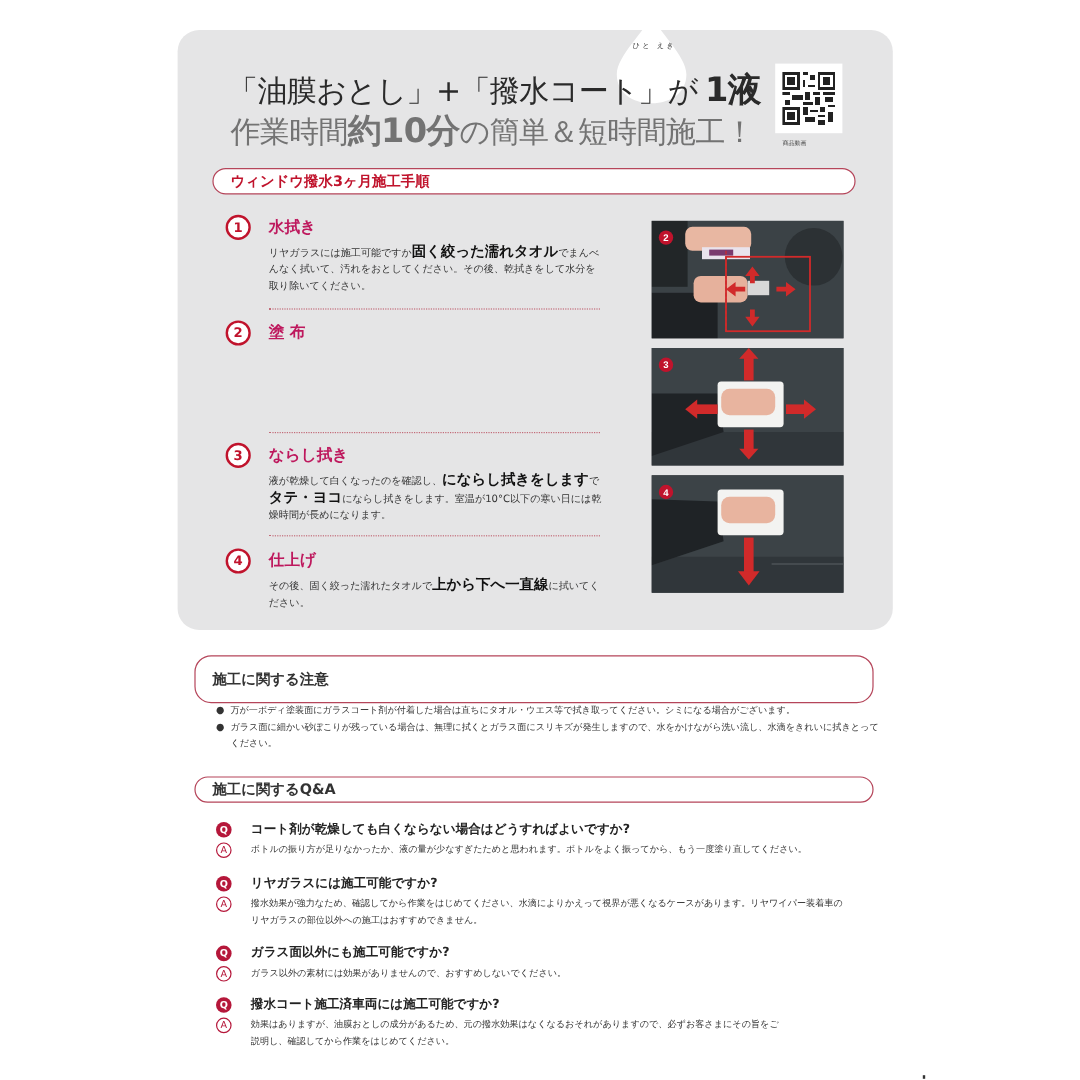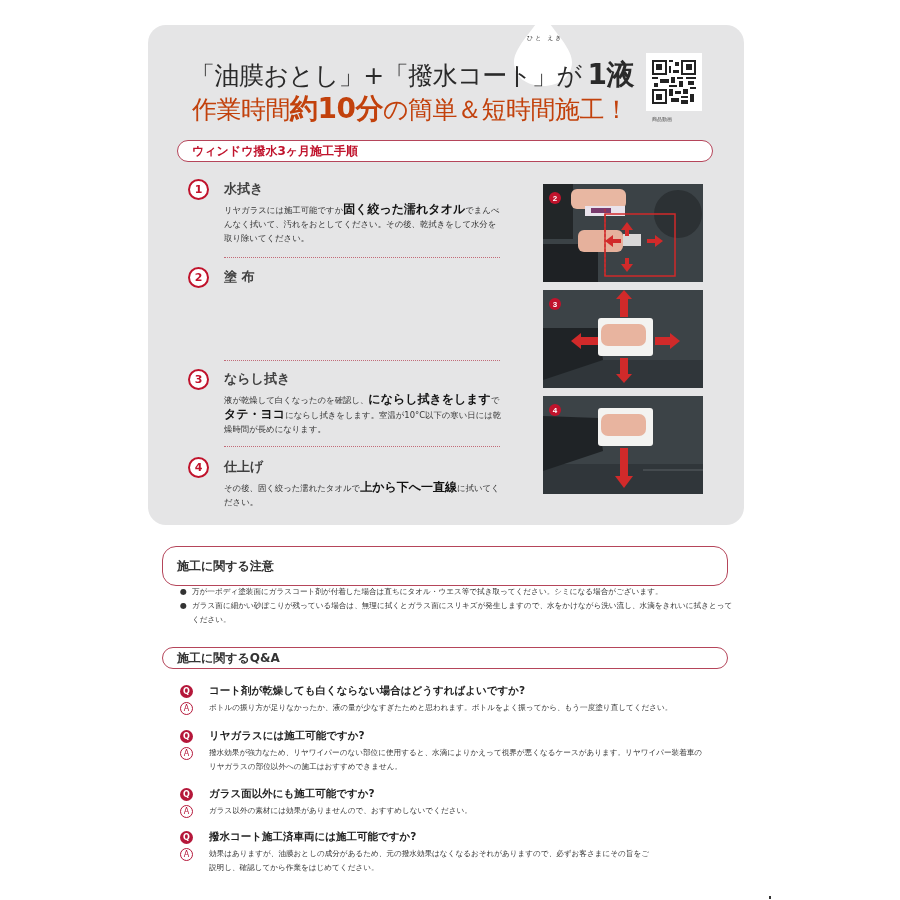--- a/index.html
+++ b/index.html
@@ -15,42 +15,42 @@
   }
   .drop svg { width: 70px; height: 78px; display: block; }
   .ruby {
     position: absolute; left: 527px; top: 34px; font-size: 6px; color: #333; letter-spacing: 2px;
   }
   .hero1 {
     position: absolute; left: 190px; top: 56px; font-size: 25px; color: #2a2a2a; white-space: nowrap; letter-spacing: -0.5px;
   }
   .hero1 .big { font-size: 28px; font-weight: bold; display: inline-block; margin: 0 12px 0 6px; }
   .hero2 {
-    position: absolute; left: 192px; top: 90px; font-size: 25px; color: #c2410c; white-space: nowrap; letter-spacing: -0.5px;
+    position: absolute; left: 192px; top: 90px; font-size: 25px; color: #737373; white-space: nowrap; letter-spacing: -0.5px;
   }
   .hero2 b { font-size: 28px; font-weight: bold; }
   .qr {
     position: absolute; left: 646px; top: 53px; width: 56px; height: 58px; background: #fff; padding: 6px;
   }
   .qr-caption { position: absolute; left: 652px; top: 116px; font-size: 5px; color: #444; }
 
   .section-pill {
     position: absolute; border: 1.5px solid #b5455a; border-radius: 14px; background: transparent;
     font-size: 12px; font-weight: bold; padding-left: 14px; display: flex; align-items: center;
   }
   .pill-top { left: 177px; top: 140px; width: 536px; height: 22px; color: #c0132c; background: #fff; }
   .pill-note { left: 162px; top: 546px; width: 566px; height: 40px; color: #333; font-weight: bold; }
   .pill-qa { left: 162px; top: 647px; width: 566px; height: 22px; color: #333; font-weight: bold; }
 
   .step { position: absolute; left: 188px; width: 312px; }
   .step-num {
     position: absolute; left: 0; top: 0; width: 21px; height: 21px; border: 2px solid #c0132c; border-radius: 50%;
     background: #fff; font-size: 11px; font-weight: bold; color: #c0132c; display: flex; align-items: center; justify-content: center;
   }
-  .step-title { position: absolute; left: 36px; top: 1px; font-size: 13px; font-weight: bold; color: #404040; }
+  .step-title { position: absolute; left: 36px; top: 1px; font-size: 13px; font-weight: bold; color: #be185d; }
   .step-body { position: absolute; left: 36px; top: 23px; width: 280px; font-size: 8.4px; line-height: 14px; color: #333; }
   .step-body b { font-size: 12px; color: #111; }
   .dots { position: absolute; left: 36px; width: 276px; border-top: 1.5px dotted #c26b78; }
 
   .photo { position: absolute; left: 543px; width: 160px; background: #2e3438; overflow: hidden; }
   .photo svg { display: block; width: 160px; height: 100%; }
 
   .notes { position: absolute; left: 180px; top: 585px; width: 560px; font-size: 7.6px; line-height: 14px; color: #333; }
   .note-item { display: flex; }
   .note-item .bullet { width: 12px; flex-shrink: 0; font-size: 8px; }
@@ -241,21 +241,21 @@
     </div>
 </div>
 
 <div class="qa" style="top:727px;">
   <div class="q-row">
       <span class="q-icon">Q</span>
       <span class="q-text">リヤガラスには施工可能ですか?</span>
     </div>
   <div class="a-row">
       <span class="a-icon">A</span>
-      <span class="a-text" style="width:500px;">撥水効果が強力なため、リヤワイパーのない部位に使用すると、水滴によりかえって視界が悪くなるケースがあります。リヤワイパー装着車のリヤガラスの部位以外への施工はおすすめできません。</span>
+      <span class="a-text" style="width:500px;">撥水効果が強力なため、確認してから作業をはじめてください、水滴によりかえって視界が悪くなるケースがあります。リヤワイパー装着車のリヤガラスの部位以外への施工はおすすめできません。</span>
     </div>
 </div>
 
 <div class="qa" style="top:785px;">
   <div class="q-row">
       <span class="q-icon">Q</span>
       <span class="q-text">ガラス面以外にも施工可能ですか?</span>
     </div>
   <div class="a-row">
       <span class="a-icon">A</span>

